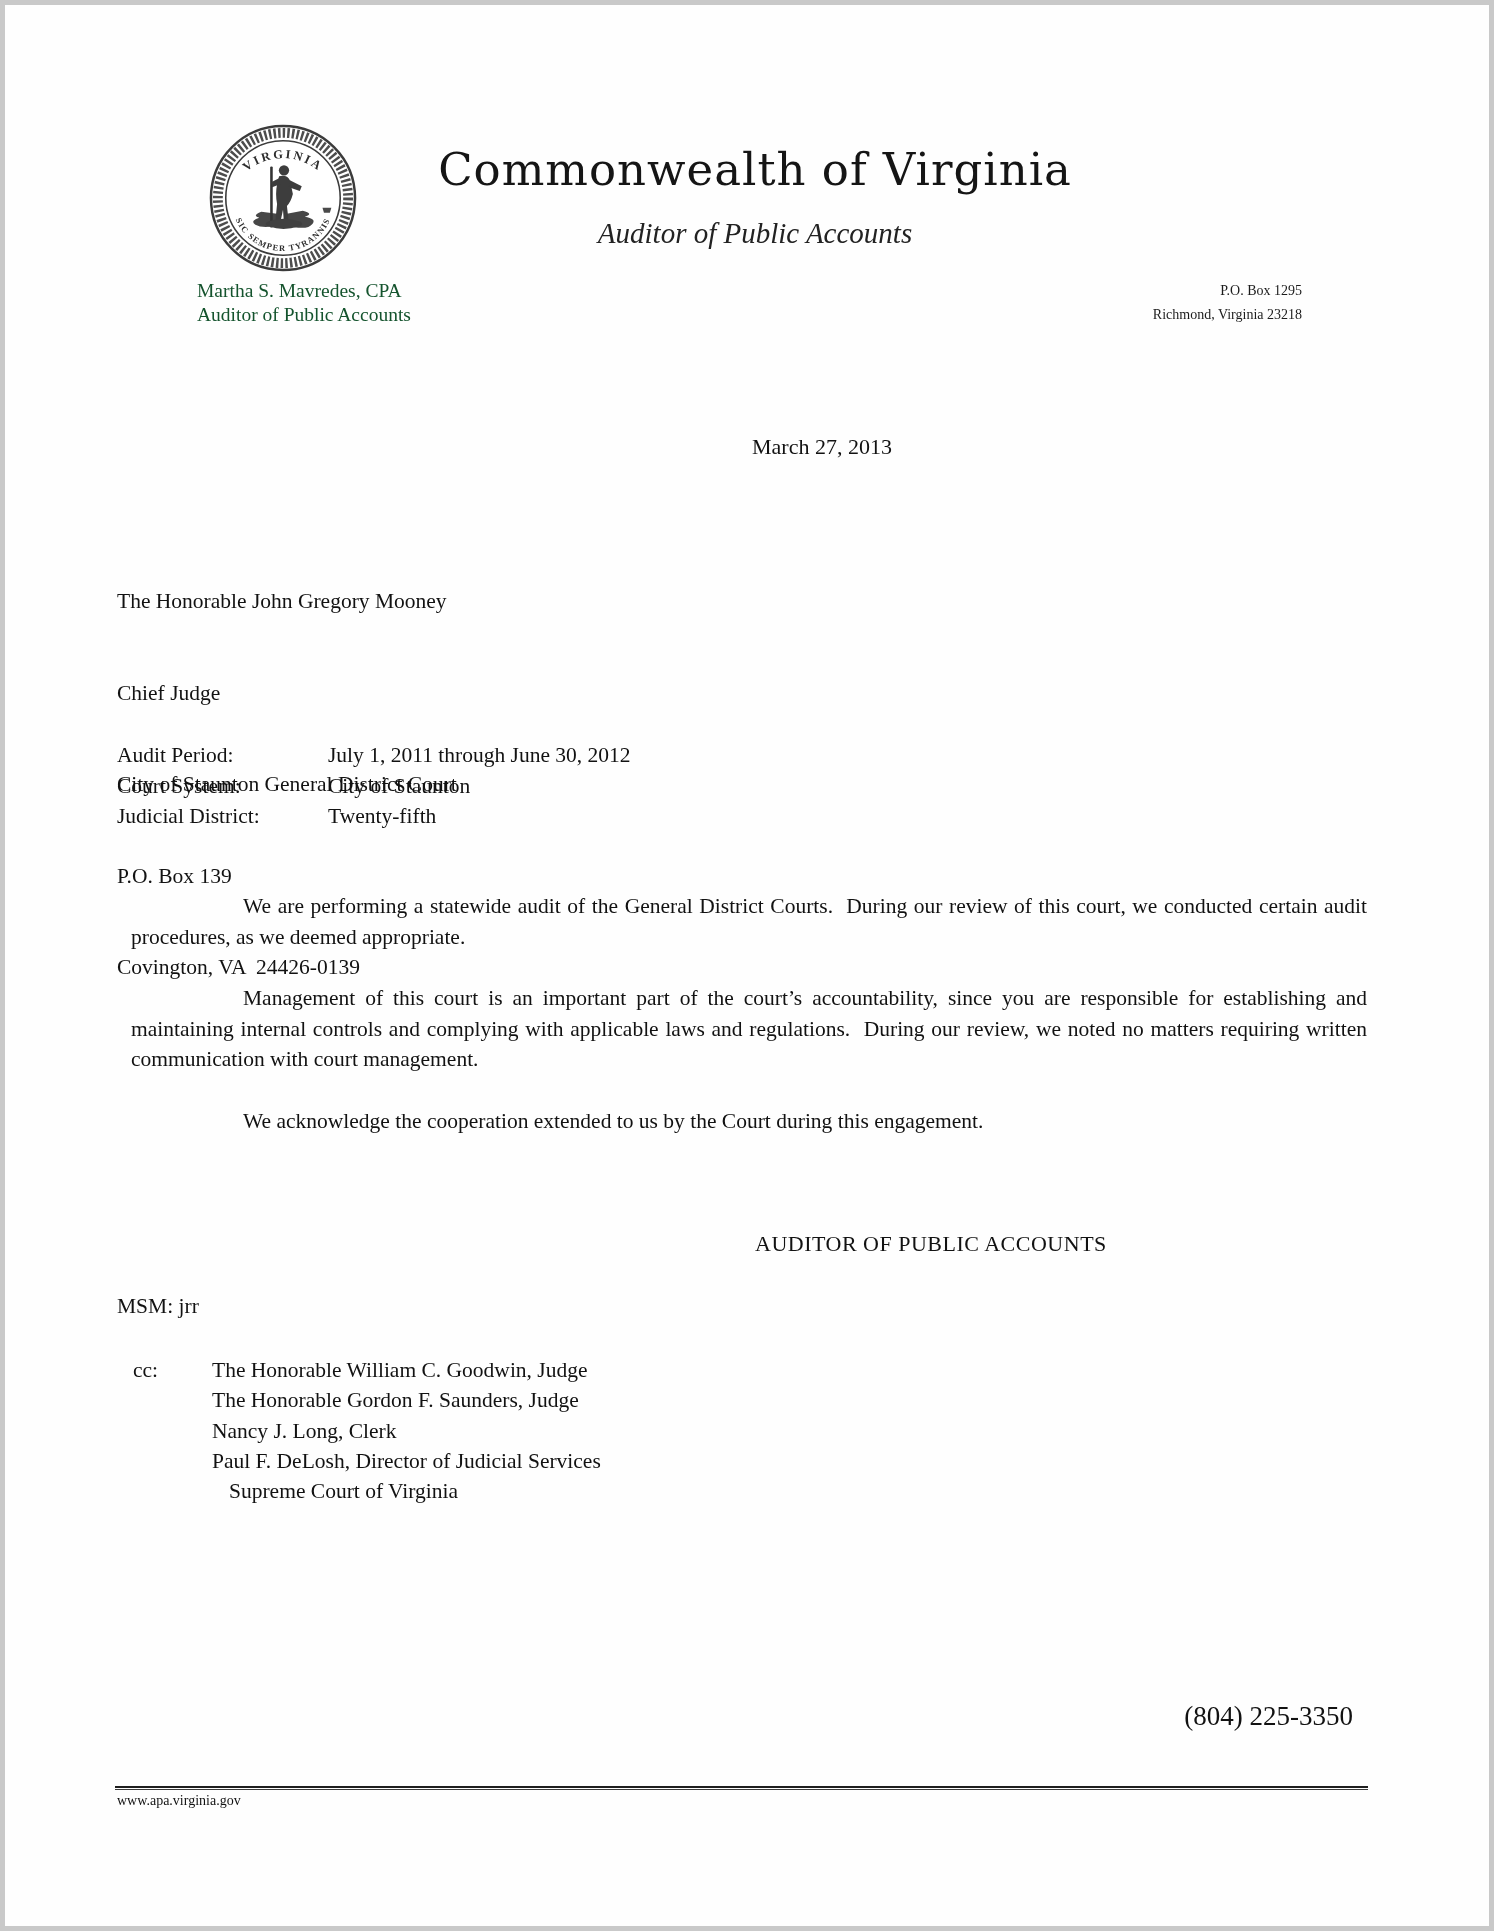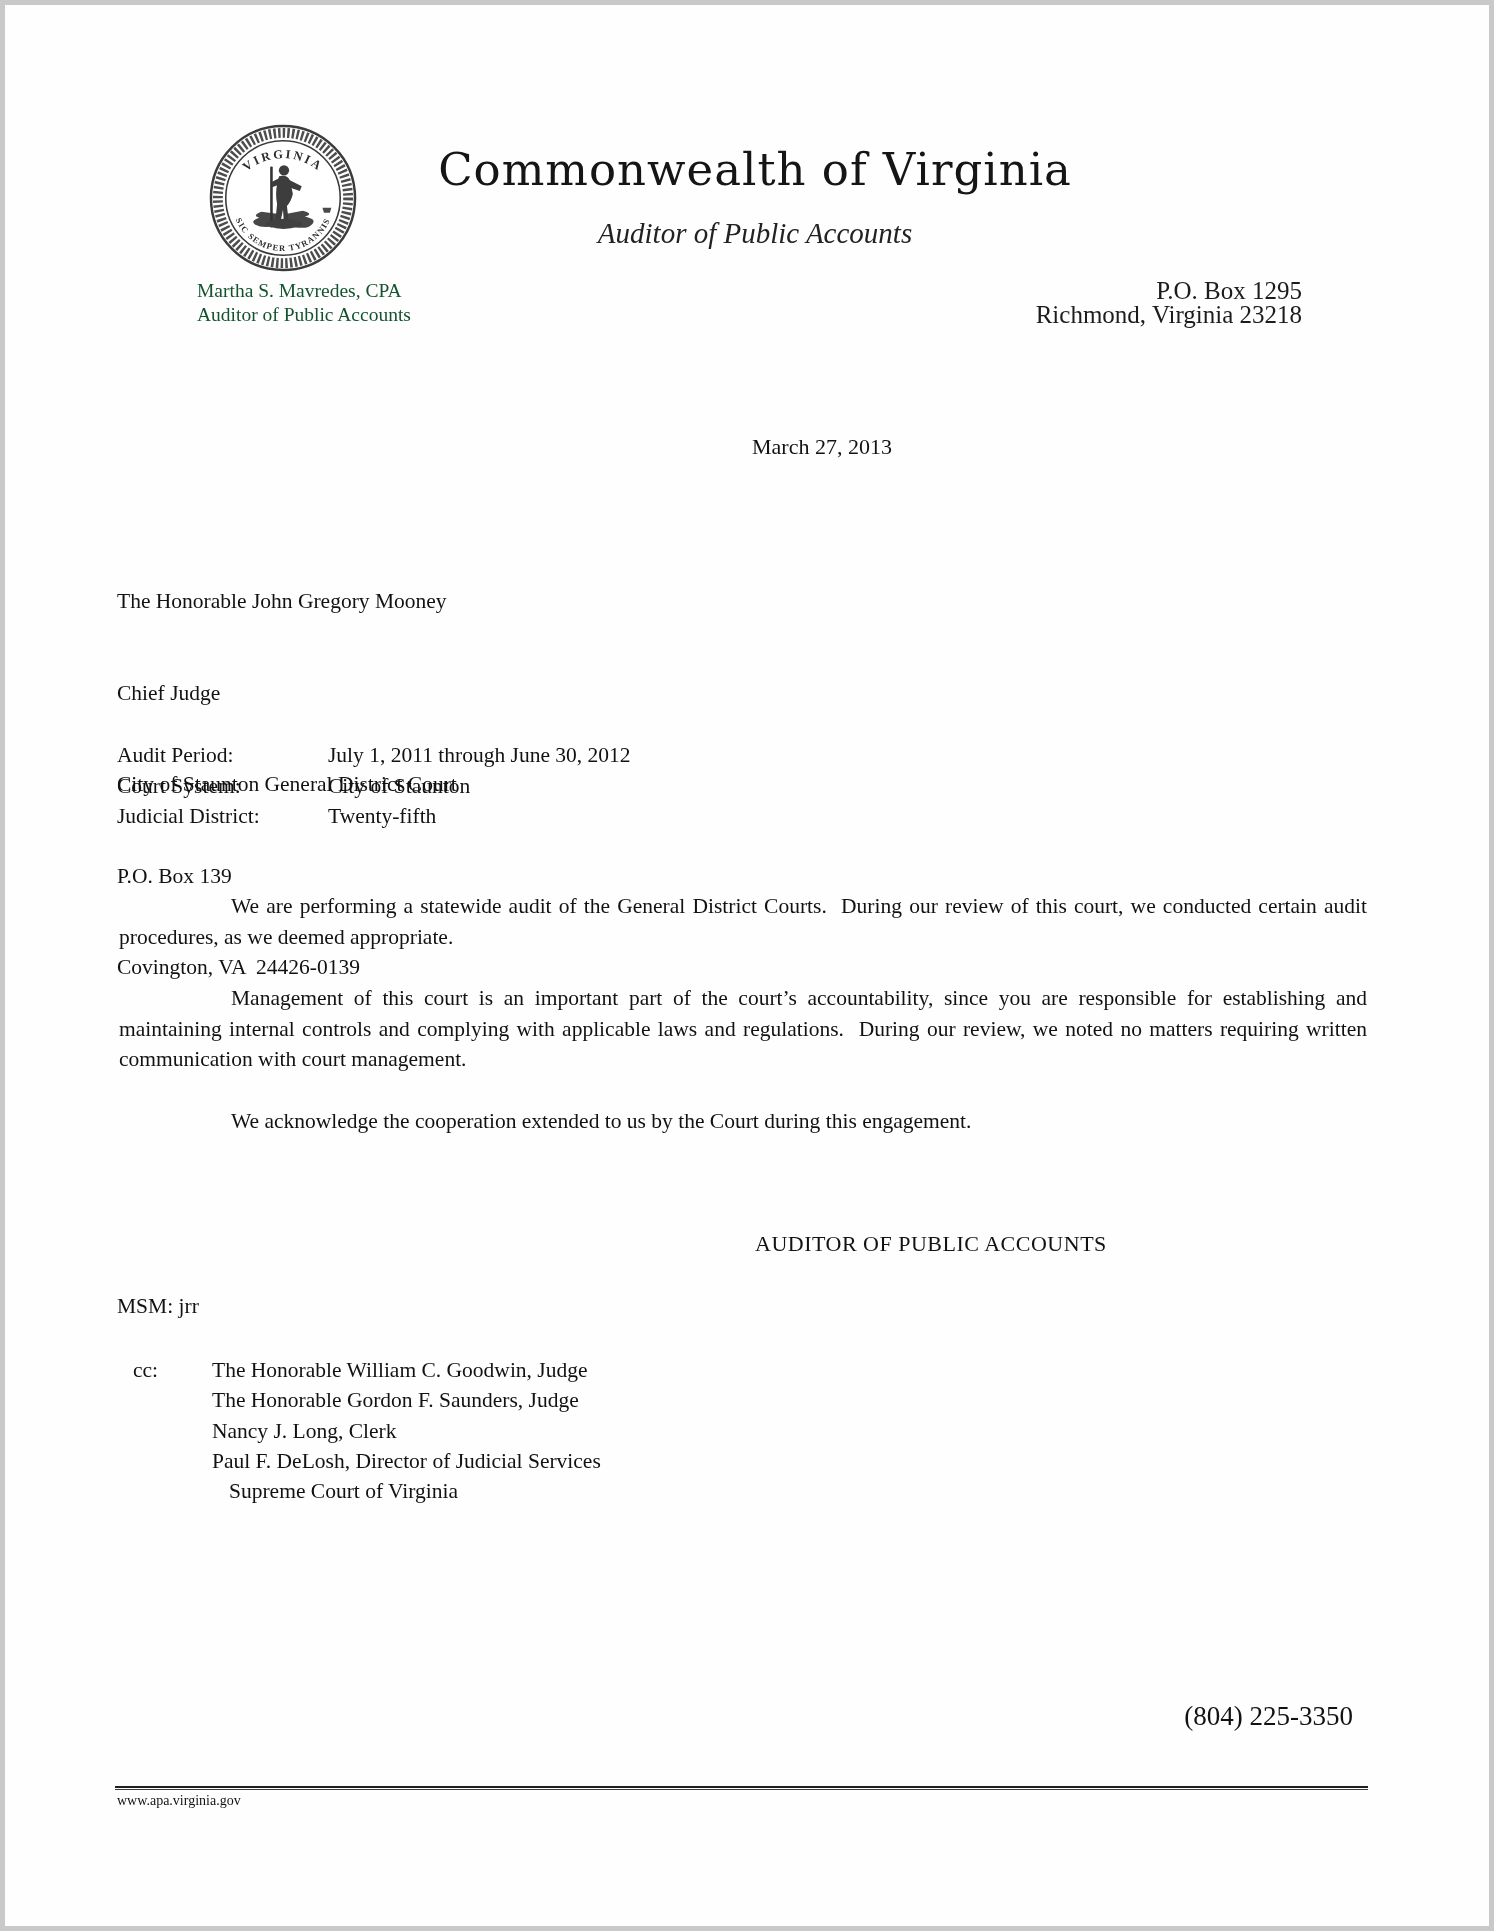--- a/index.html
+++ b/index.html
@@ -56,21 +56,21 @@
     top: 274px;
     font-size: 19.5px;
     line-height: 24px;
     color: #14532d;
   }
   .contact-right {
     position: absolute;
     right: 187px;
     top: 274px;
     text-align: right;
-    font-size: 25px;
+    font-size: 14px;
     line-height: 24px;
     color: #1c1c1c;
   }
 
   
   .date-line {
     position: absolute;
     left: 747px;
     top: 429px;
     font-size: 22px;
@@ -95,21 +95,21 @@
   .paragraphs {
     position: absolute;
     left: 110px;
     top: 886px;
     width: 1252px;
     font-size: 21.5px;
     line-height: 30.6px;
     text-align: justify;
   }
   .paragraphs p {
-    margin: 0 0 31px 4px;
+    margin: 0 0 31px 16px;
     text-indent: 112px;
     white-space: pre-wrap;
   }
   .sig-org {
     position: absolute;
     left: 750px;
     top: 1226px;
     font-size: 22px;
     letter-spacing: 0.5px;
   }

